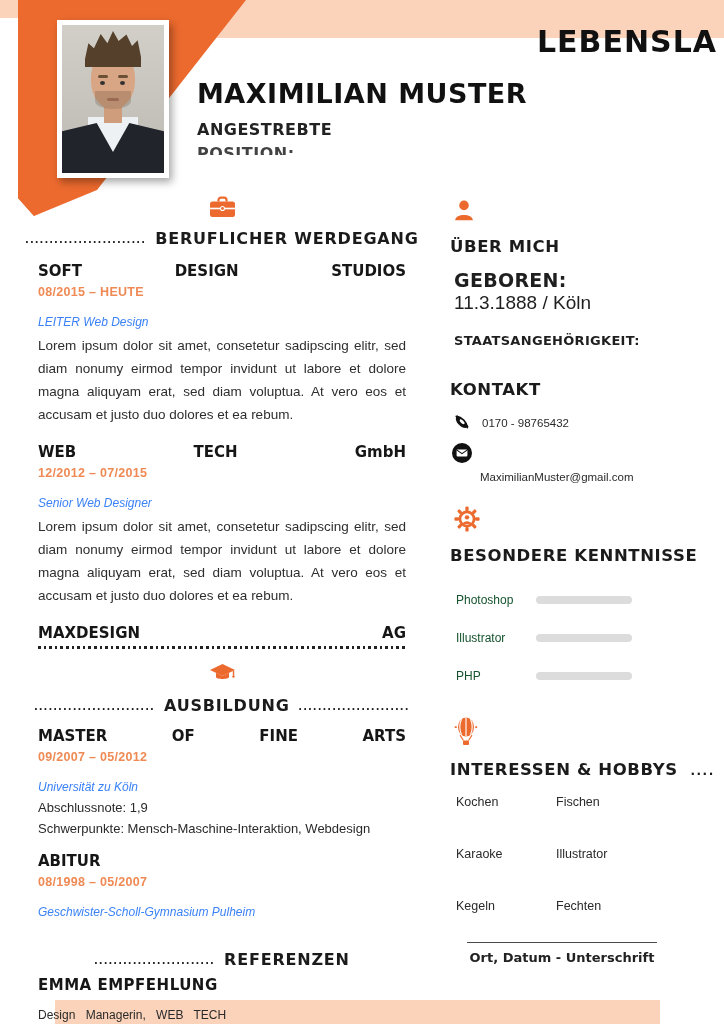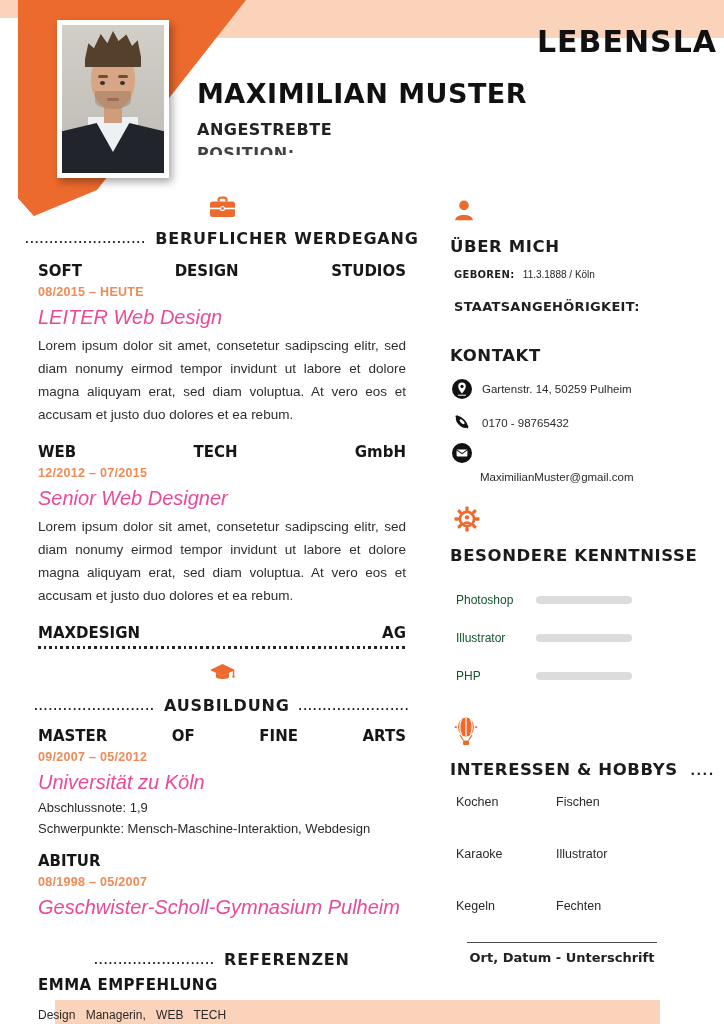--- a/index.html
+++ b/index.html
@@ -51,38 +51,38 @@
 
   .sec-icon-center { display:flex; justify-content:center; margin-top:6px; }
   .h-row { display:flex; justify-content:center; align-items:center; gap:9px; margin-top:11px; }
   .h-section { font-size:16px; font-weight:700; letter-spacing:0.8px; color:#1b1b1b;
     font-family:"DejaVu Sans", sans-serif; white-space:nowrap; }
   .leader { font-size:12px; font-weight:700; letter-spacing:1.5px; color:#1b1b1b; white-space:nowrap; }
 
   .just-row { display:flex; justify-content:space-between; font-size:15px; font-weight:700;
     color:#161616; font-family:"DejaVu Sans", sans-serif; }
   .period { margin-top:5px; font-size:12.5px; font-weight:700; color:#ef8a55; letter-spacing:0.3px; }
-  .role { margin-top:7px; font-size:20px; font-style:italic; color:#ec4899; }
+  .role { margin-top:16px; font-size:12px; font-style:italic; color:#3b82f6; }
   .desc { margin-top:5px; font-size:13.5px; line-height:23px; text-align:justify; color:#2e2e2e; }
   .dotted-rule { height:3px; margin-top:4px;
     background-image:repeating-linear-gradient(90deg,#222 0 2.6px,transparent 2.6px 5.6px); }
   .detail { margin-top:6px; font-size:13px; color:#2a2a2a; }
   .rel { position:relative; }
   .rule-abs { position:absolute; left:0; right:0; bottom:0px; height:3px;
     background-image:repeating-linear-gradient(90deg,#222 0 2.6px,transparent 2.6px 5.6px); }
 
   .ref-name { margin-top:7px; font-size:15px; font-weight:700; letter-spacing:0.5px;
     font-family:"DejaVu Sans", sans-serif; color:#161616; }
   .ref-line { margin-top:14px; font-size:12px; color:#2a2a2a; word-spacing:7px; }
 
   
   .r-icon { margin:6px 0 0 3px; }
   .r-head { margin-top:9px; font-size:16.5px; font-weight:700; letter-spacing:0.6px;
     color:#1b1b1b; font-family:"DejaVu Sans", sans-serif; white-space:nowrap; }
-  .born-row { margin-top:13px; font-size:10px; margin-left:4px; }
+  .born-row { margin-top:13px; font-size:19px; margin-left:4px; }
   .born-row b { font-family:"DejaVu Sans", sans-serif; letter-spacing:0.3px; }
   .nat-label { margin-top:19px; margin-left:4px; font-size:13px; font-weight:700;
     font-family:"DejaVu Sans", sans-serif; letter-spacing:0.3px; }
   .contact-head { margin-top:32px; }
   .c-row { display:flex; align-items:center; gap:10px; margin-top:14px; margin-left:2px; font-size:11.5px; color:#2a2a2a; }
   .c-col { margin-top:10px; margin-left:2px; font-size:11.5px; color:#2a2a2a; }
   .c-col .mail-text { margin:6px 0 0 28px; }
   .circle-ic { width:20px; height:20px; flex:0 0 20px; }
 
   .skill-row { display:flex; align-items:center; margin-top:0; height:38px; }
@@ -235,29 +235,20 @@
   </div>
   <div class="r-head">ÜBER MICH</div>
   <div class="born-row">
     <b>GEBOREN:</b>&nbsp;&nbsp;
     <span>11.3.1888 / Köln</span>
   </div>
   <div class="nat-label">STAATSANGEHÖRIGKEIT:</div>
 
   <div class="r-head contact-head">KONTAKT</div>
 
-  <div class="c-row">
-    <svg class="circle-ic" viewBox="0 0 20 20">
-      <circle cx="10" cy="10" r="10" fill="#111"></circle>
-      <path d="M10 3.6 a3.8 3.8 0 0 1 3.8 3.8 c0 2.8-3.8 7-3.8 7 s-3.8-4.2-3.8-7 A3.8 3.8 0 0 1 10 3.6 Z" fill="#fff"></path>
-      <circle cx="10" cy="7.4" r="1.6" fill="#111"></circle>
-      <path d="M6 16.2 h8" stroke="#fff" stroke-width="1"></path>
-    </svg>
-    <span>Gartenstr. 14, 50259 Pulheim</span>
-  </div>
 
   <div class="c-row">
     <svg class="circle-ic" viewBox="0 0 20 20">
       <path d="M5.2 2.2 C3 4.4 3.4 8.2 7 11.8 C10.6 15.4 14.4 15.8 16.6 13.6 L13.6 9.8 L11.4 11.2 C10 10.8 8 8.8 7.6 7.4 L9 5.2 Z" fill="#111"></path>
       <path d="M4.2 3.4 a13 13 0 0 1 11.2 11.2" fill="none" stroke="#111" stroke-width="1.6" stroke-linecap="round"></path>
     </svg>
     <span>0170 - 98765432</span>
   </div>
 
   <div class="c-col">

